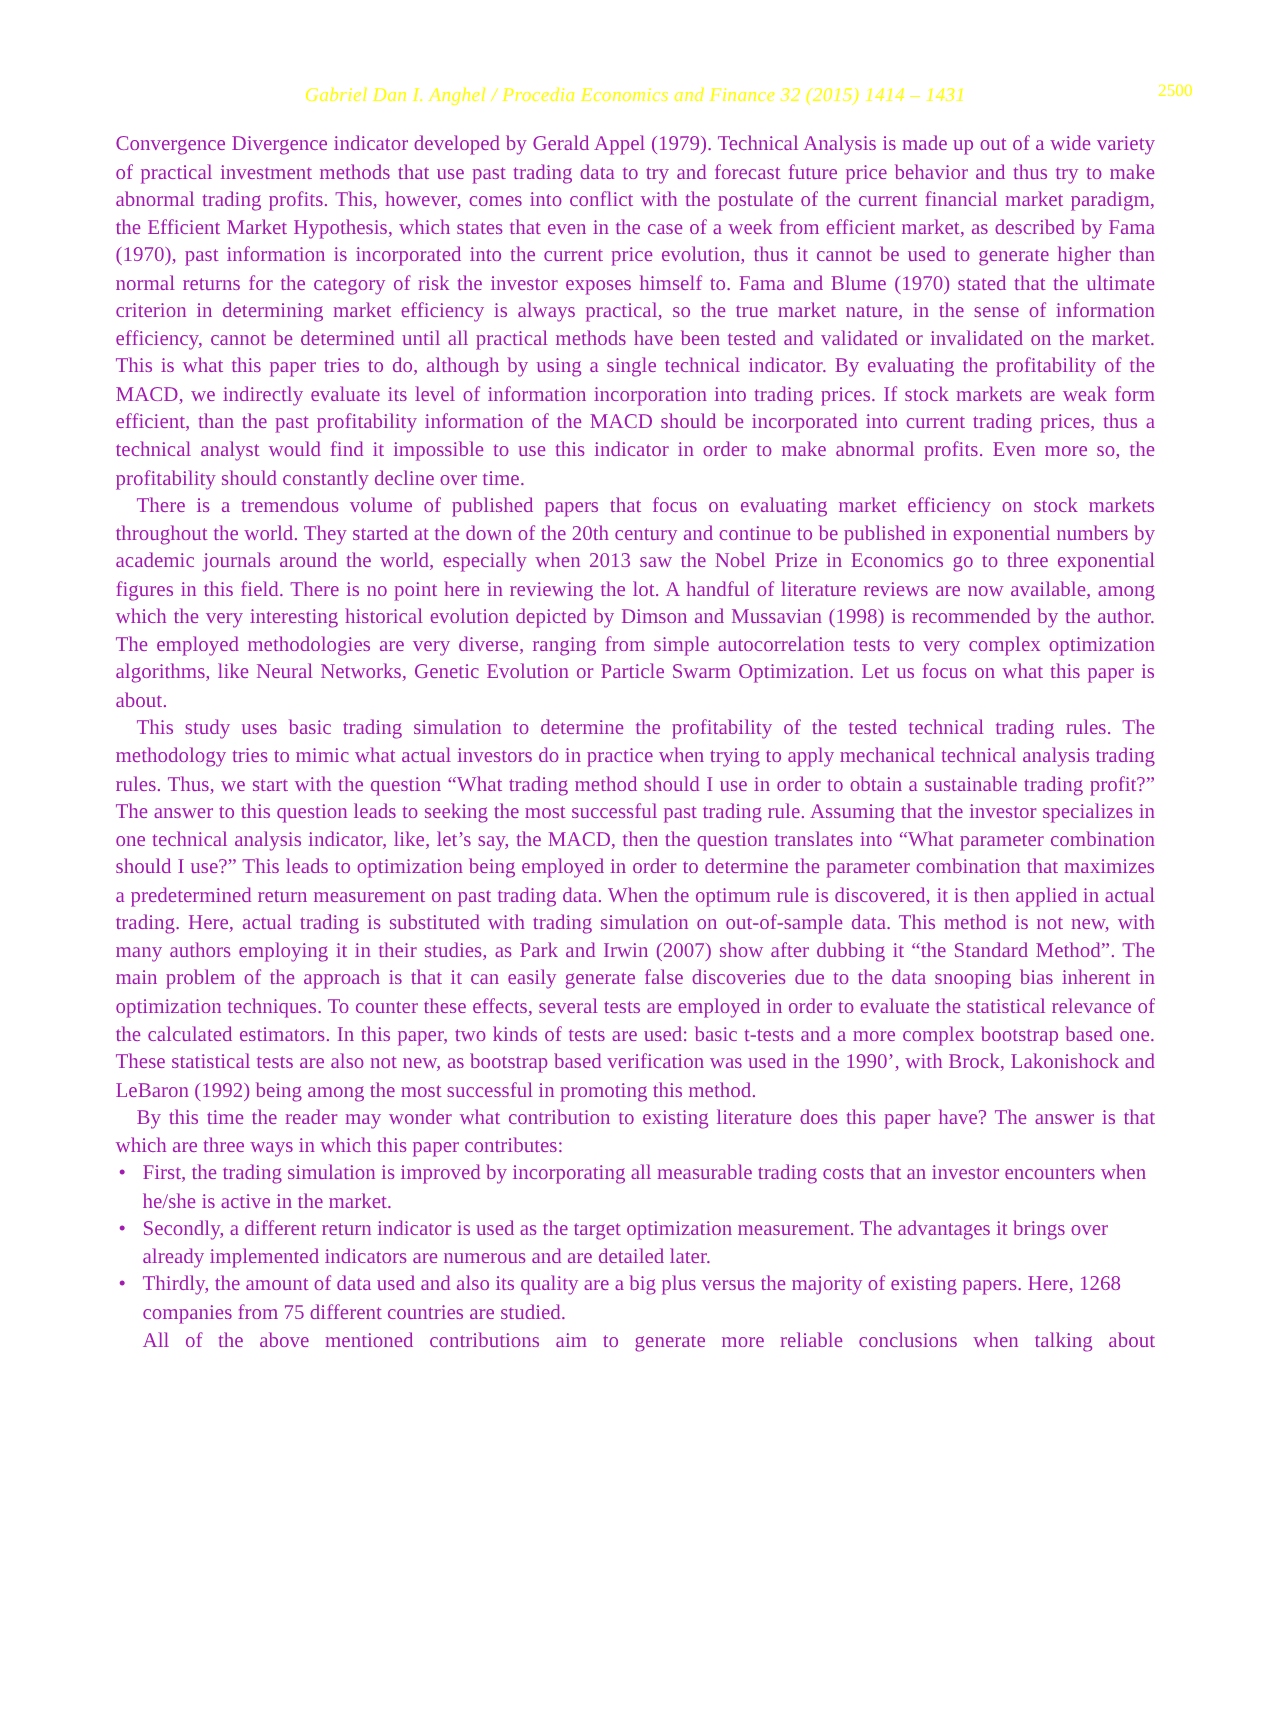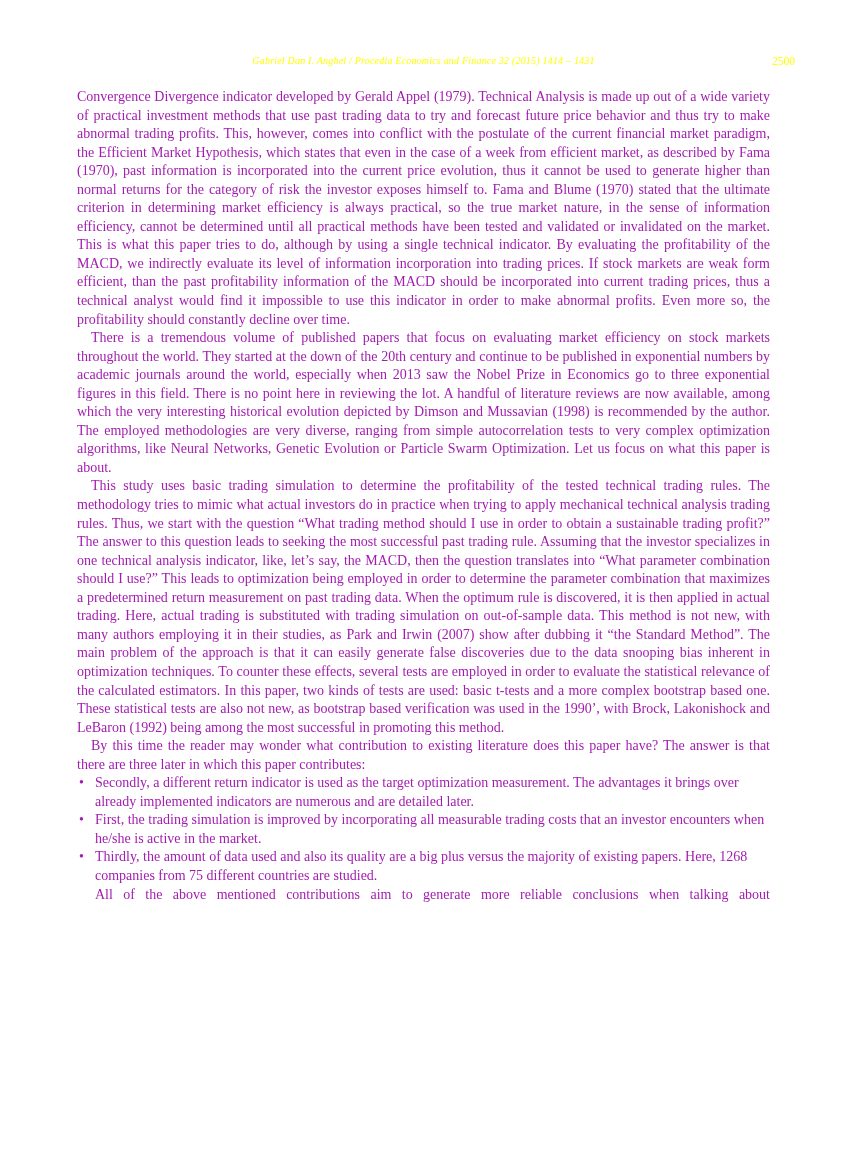--- a/index.html
+++ b/index.html
@@ -21,21 +21,21 @@
     left: 77px;
     width: 718px;
     height: 16px;
   }
   .head-center {
     position: absolute;
     left: 0;
     width: 693px;
     text-align: center;
     font-style: italic;
-    font-size: 10px;
+    font-size: 13px;
     color: #ffff00;
     letter-spacing: 0.2px;
     white-space: nowrap;
   }
   .page-number {
     position: absolute;
     right: 0;
     top: 0;
     font-size: 11.5px;
     color: #ffff00;
@@ -87,24 +87,24 @@
 
   <div class="running-head">
     <span class="head-center">Gabriel Dan I. Anghel / Procedia Economics and Finance 32 (2015) 1414 – 1431</span>
     <span class="page-number">2500</span>
   </div>
 
   <div class="body-text">
     <p class="para no-indent">Convergence Divergence indicator developed by Gerald Appel (1979). Technical Analysis is made up out of a wide variety of practical investment methods that use past trading data to try and forecast future price behavior and thus try to make abnormal trading profits. This, however, comes into conflict with the postulate of the current financial market paradigm, the Efficient Market Hypothesis, which states that even in the case of a week from efficient market, as described by Fama (1970), past information is incorporated into the current price evolution, thus it cannot be used to generate higher than normal returns for the category of risk the investor exposes himself to. Fama and Blume (1970) stated that the ultimate criterion in determining market efficiency is always practical, so the true market nature, in the sense of information efficiency, cannot be determined until all practical methods have been tested and validated or invalidated on the market. This is what this paper tries to do, although by using a single technical indicator. By evaluating the profitability of the MACD, we indirectly evaluate its level of information incorporation into trading prices. If stock markets are weak form efficient, than the past profitability information of the MACD should be incorporated into current trading prices, thus a technical analyst would find it impossible to use this indicator in order to make abnormal profits. Even more so, the profitability should constantly decline over time.</p>
     <p class="para">There is a tremendous volume of published papers that focus on evaluating market efficiency on stock markets throughout the world. They started at the down of the 20th century and continue to be published in exponential numbers by academic journals around the world, especially when 2013 saw the Nobel Prize in Economics go to three exponential figures in this field. There is no point here in reviewing the lot. A handful of literature reviews are now available, among which the very interesting historical evolution depicted by Dimson and Mussavian (1998) is recommended by the author. The employed methodologies are very diverse, ranging from simple autocorrelation tests to very complex optimization algorithms, like Neural Networks, Genetic Evolution or Particle Swarm Optimization. Let us focus on what this paper is about.</p>
     <p class="para">This study uses basic trading simulation to determine the profitability of the tested technical trading rules. The methodology tries to mimic what actual investors do in practice when trying to apply mechanical technical analysis trading rules. Thus, we start with the question “What trading method should I use in order to obtain a sustainable trading profit?” The answer to this question leads to seeking the most successful past trading rule. Assuming that the investor specializes in one technical analysis indicator, like, let’s say, the MACD, then the question translates into “What parameter combination should I use?” This leads to optimization being employed in order to determine the parameter combination that maximizes a predetermined return measurement on past trading data. When the optimum rule is discovered, it is then applied in actual trading. Here, actual trading is substituted with trading simulation on out-of-sample data. This method is not new, with many authors employing it in their studies, as Park and Irwin (2007) show after dubbing it “the Standard Method”. The main problem of the approach is that it can easily generate false discoveries due to the data snooping bias inherent in optimization techniques. To counter these effects, several tests are employed in order to evaluate the statistical relevance of the calculated estimators. In this paper, two kinds of tests are used: basic t-tests and a more complex bootstrap based one. These statistical tests are also not new, as bootstrap based verification was used in the 1990’, with Brock, Lakonishock and LeBaron (1992) being among the most successful in promoting this method.</p>
-    <p class="para">By this time the reader may wonder what contribution to existing literature does this paper have? The answer is that there are three later in which this paper contributes:</p>
+    <p class="para">By this time the reader may wonder what contribution to existing literature does this paper have? The answer is that which are three ways in which this paper contributes:</p>
 
     <ul class="bullets">
+      <li>First, the trading simulation is improved by incorporating all measurable trading costs that an investor encounters when he/she is active in the market.</li>
       <li>Secondly, a different return indicator is used as the target optimization measurement. The advantages it brings over already implemented indicators are numerous and are detailed later.</li>
-      <li>First, the trading simulation is improved by incorporating all measurable trading costs that an investor encounters when he/she is active in the market.</li>
       <li>Thirdly, the amount of data used and also its quality are a big plus versus the majority of existing papers. Here, 1268 companies from 75 different countries are studied.</li>
     </ul>
 
     <p class="para closing">All of the above mentioned contributions aim to generate more reliable conclusions when talking about</p>
   </div>
 
 </div>
 
 </body></html>

